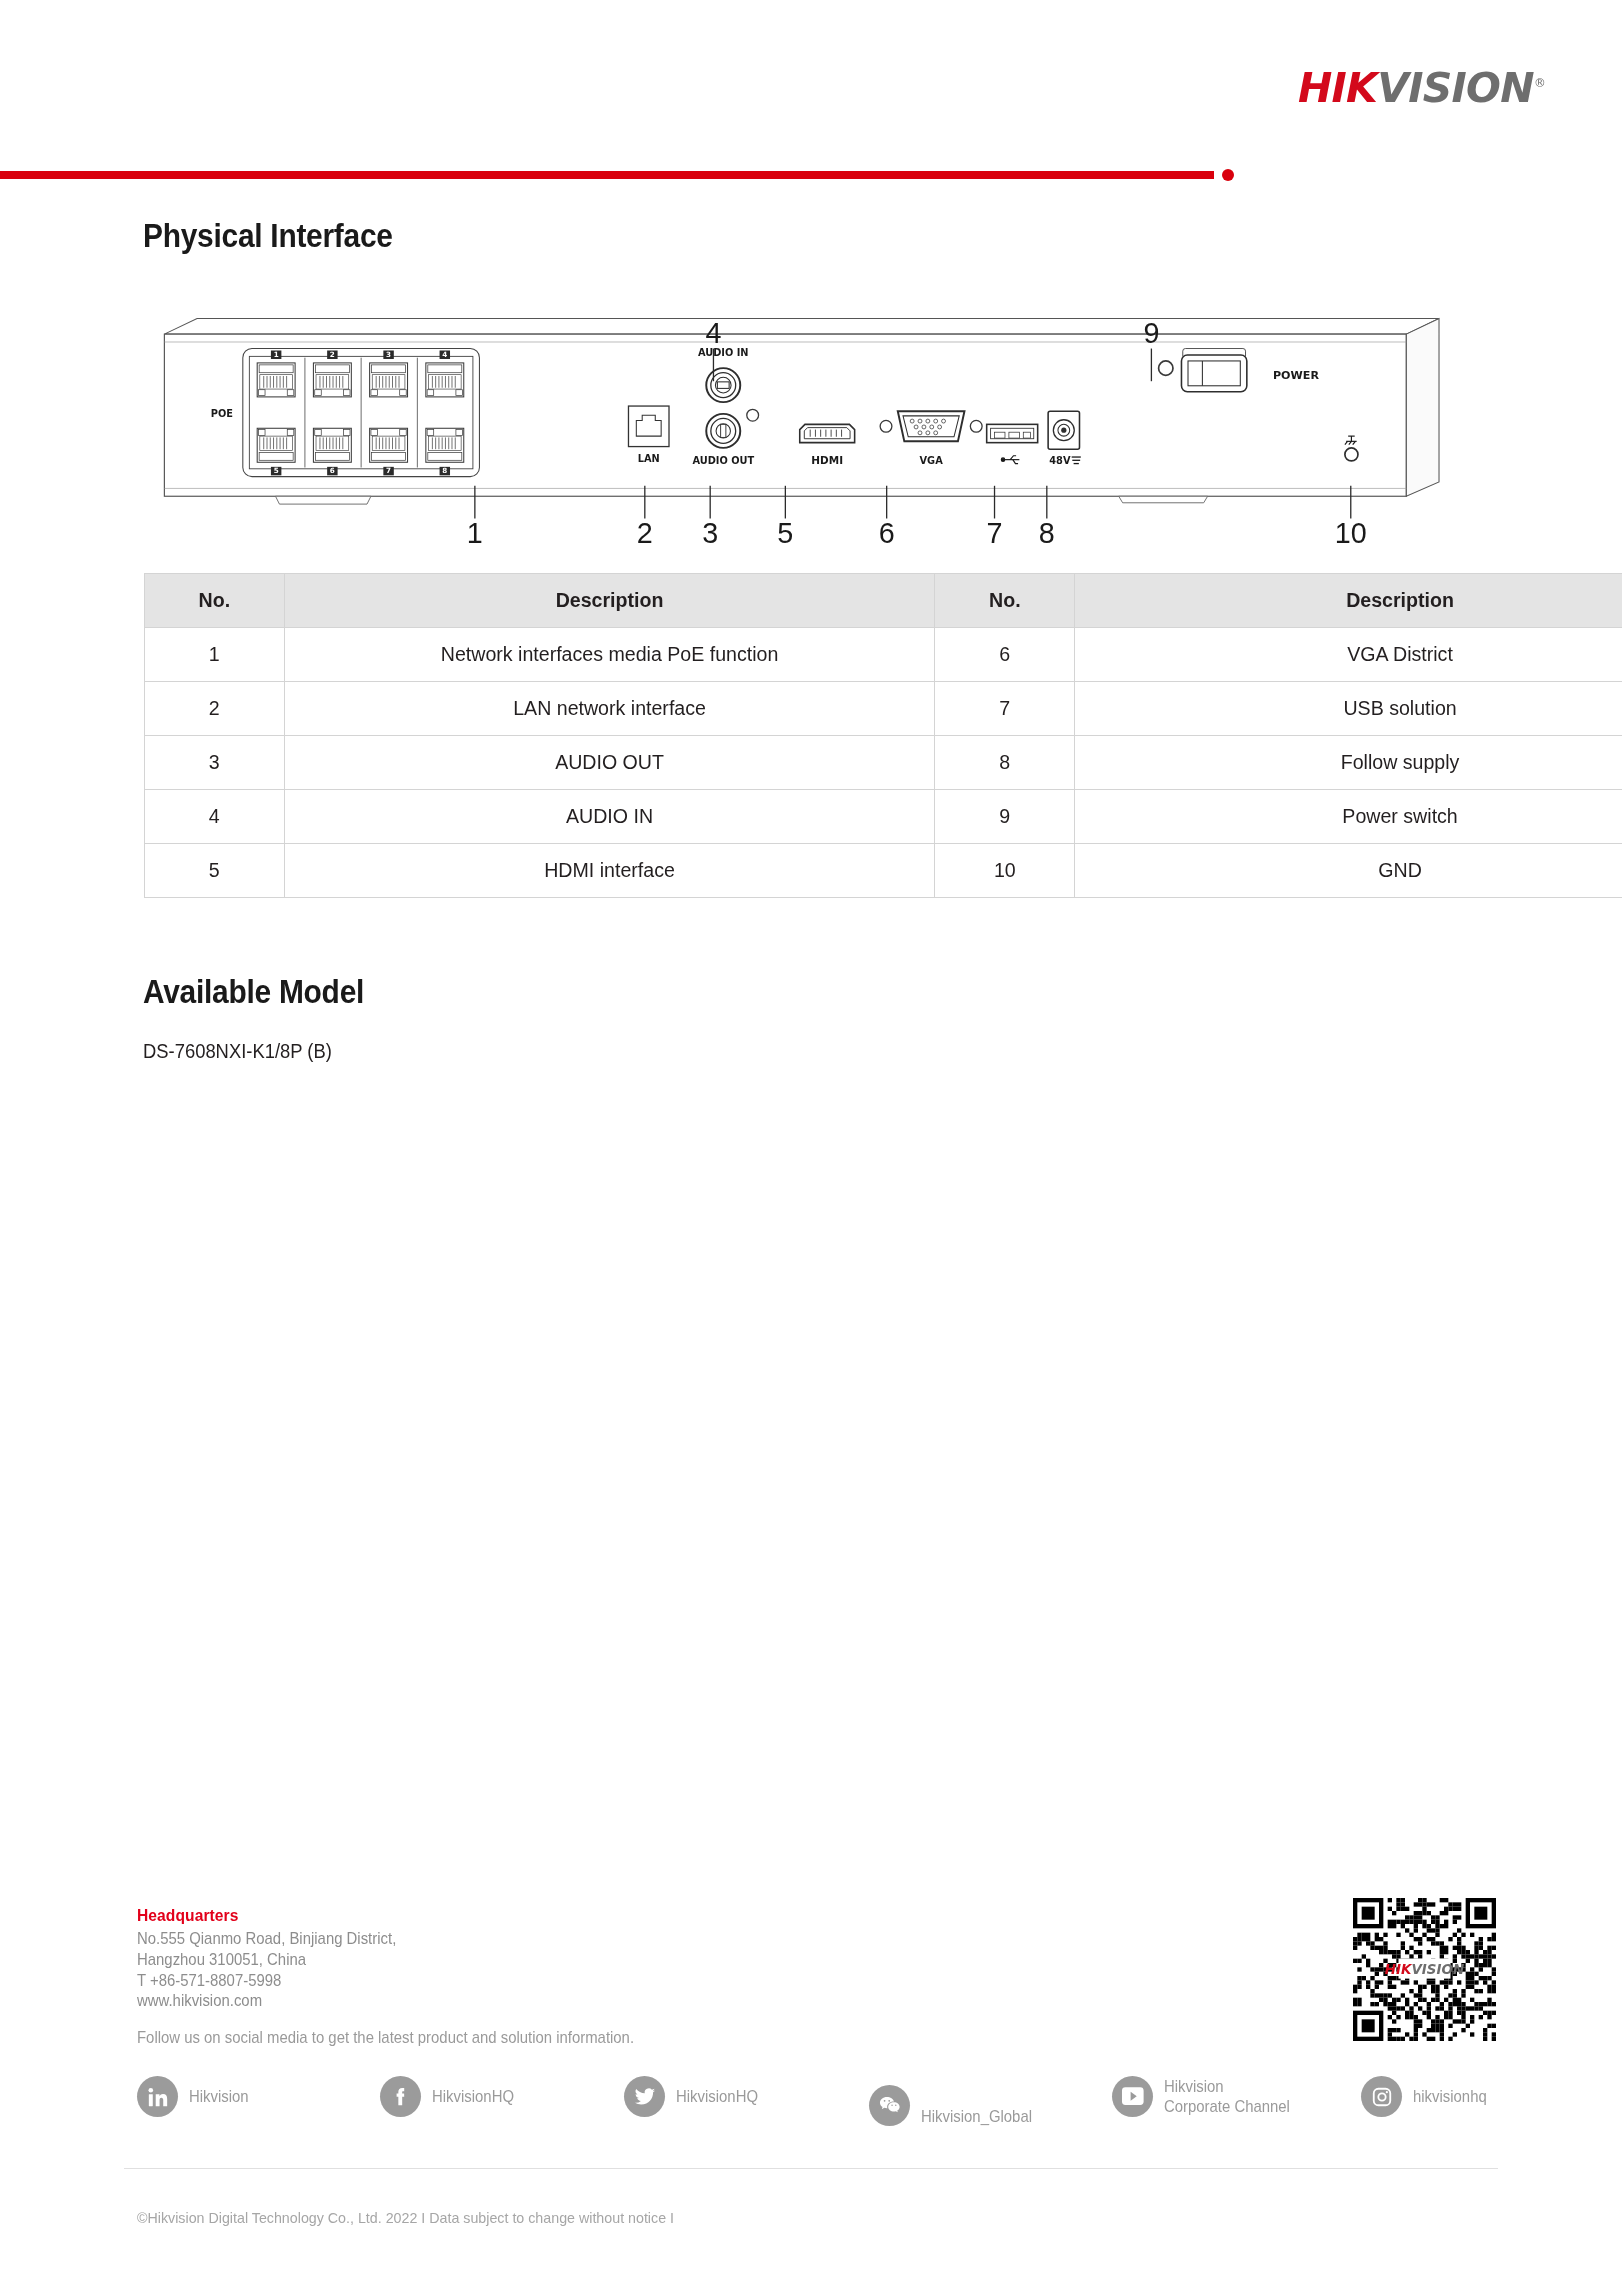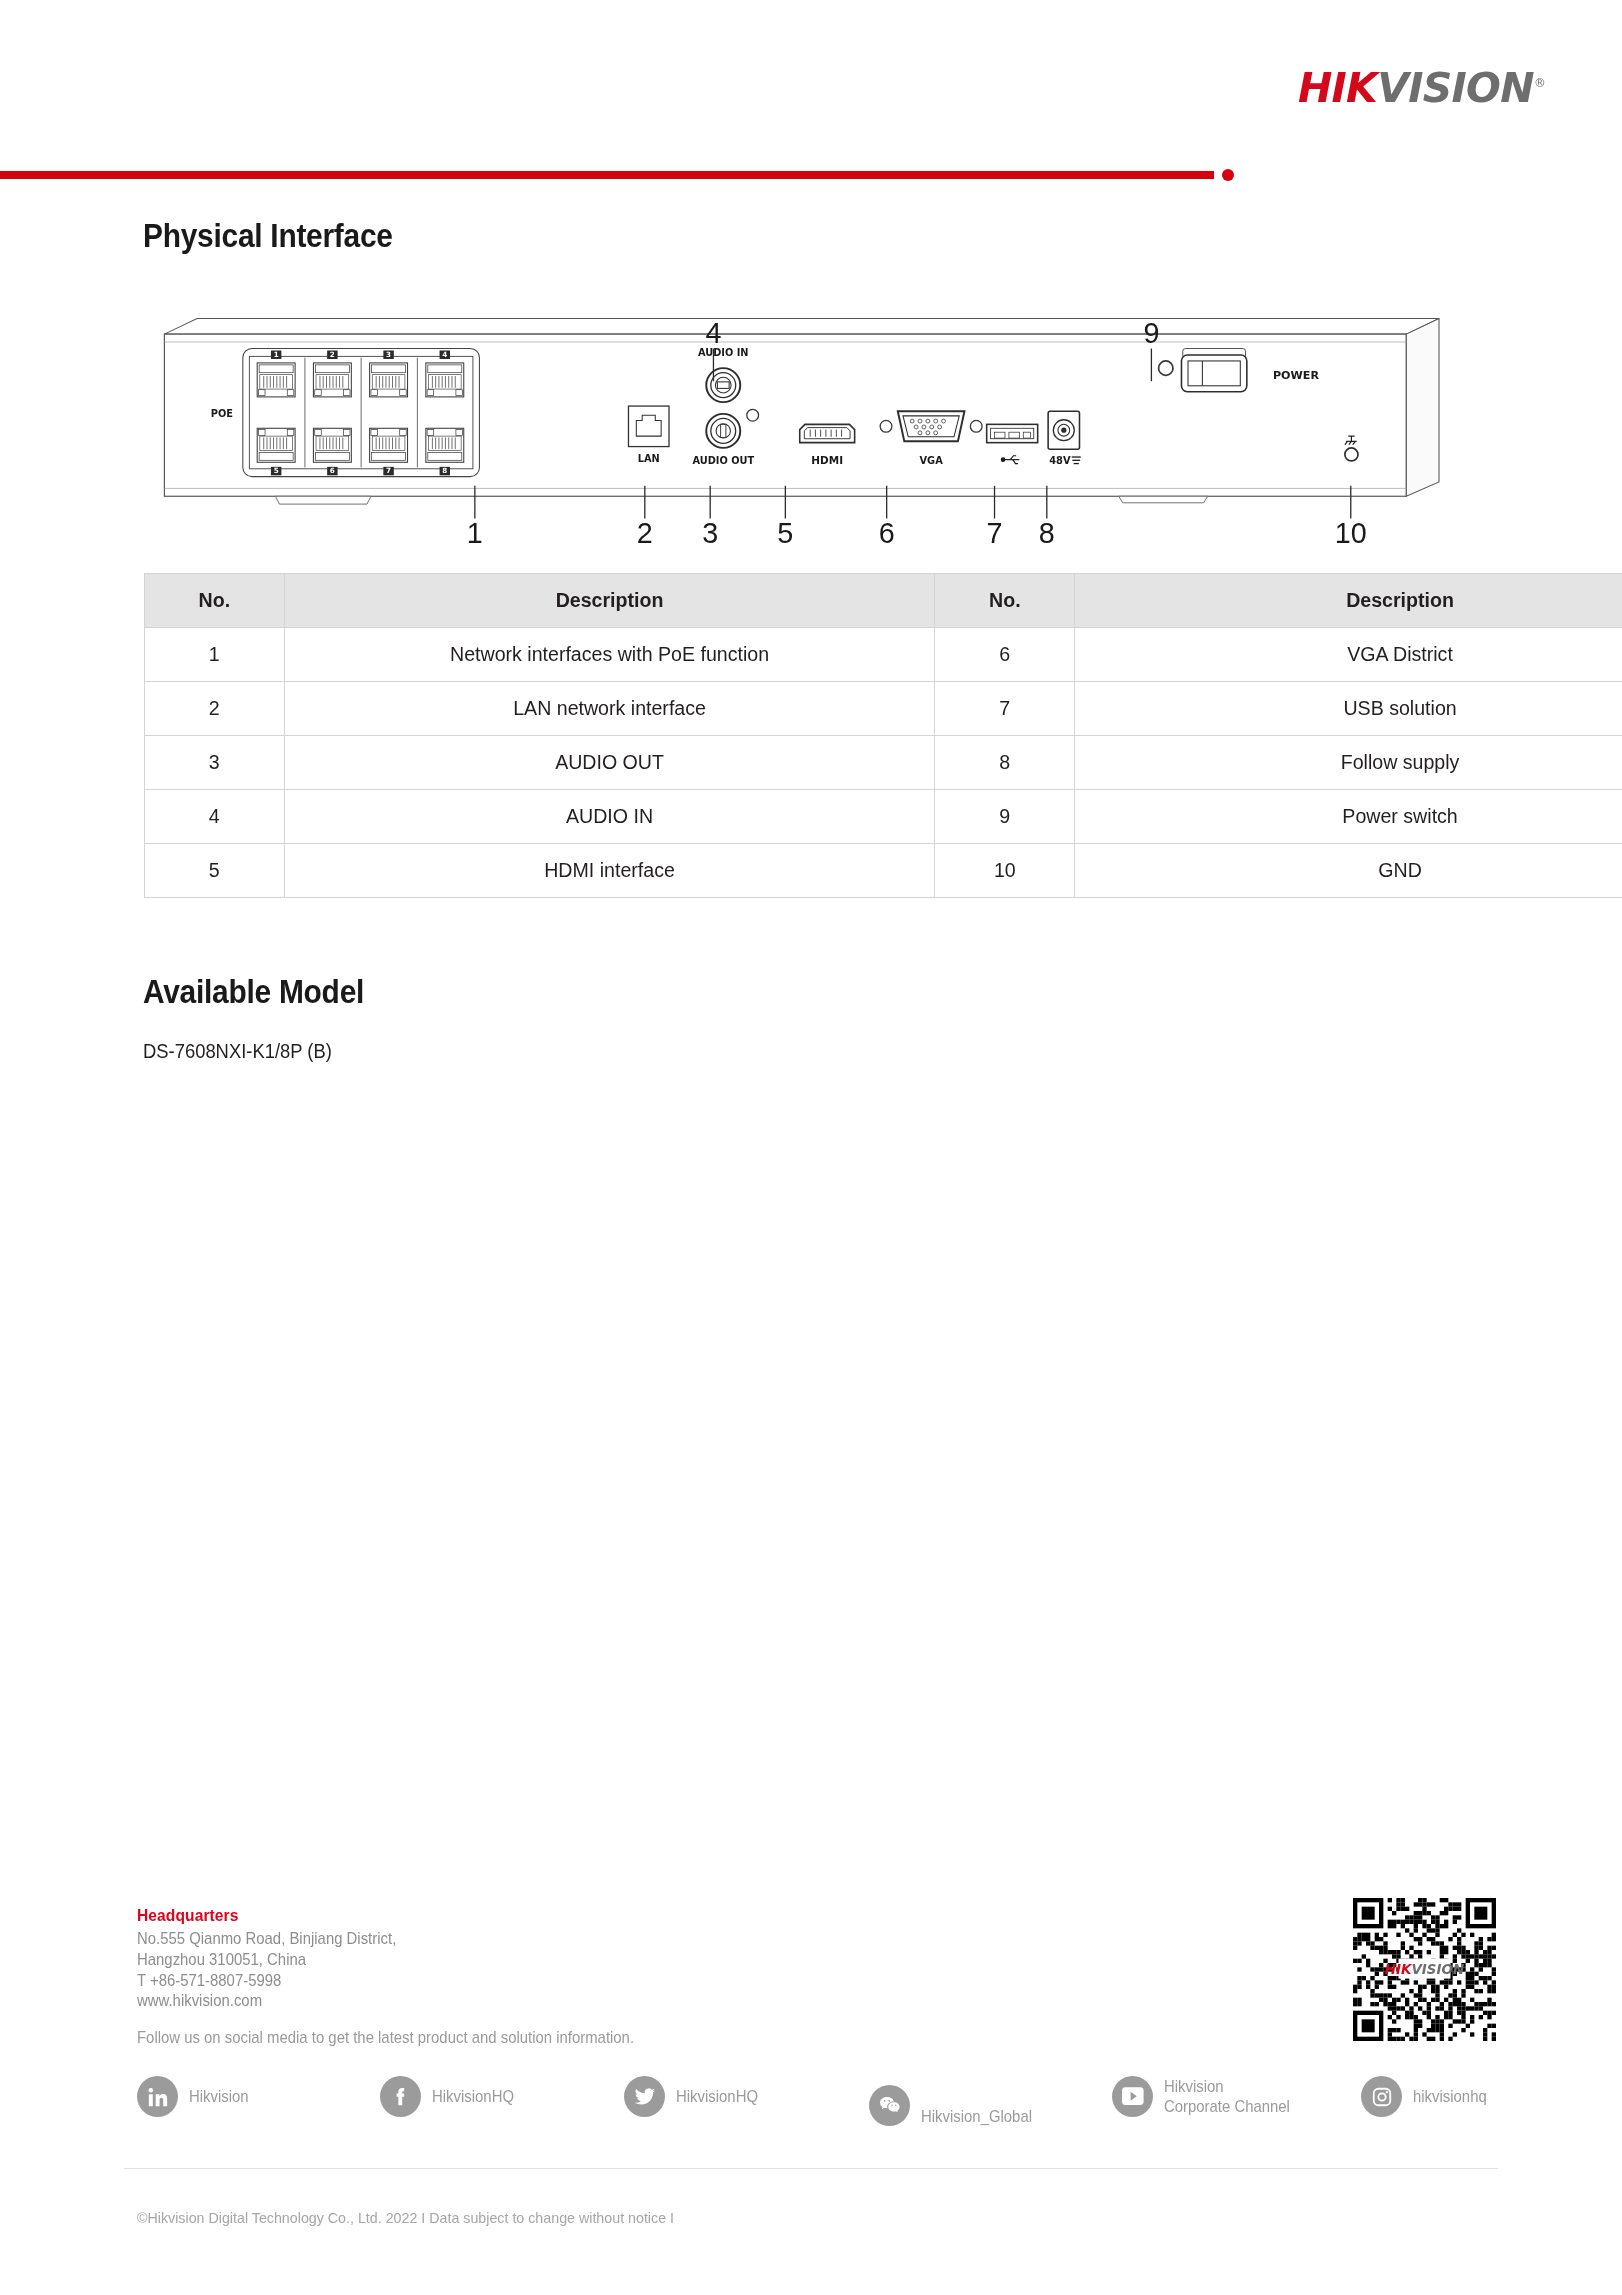--- a/index.html
+++ b/index.html
@@ -397,21 +397,21 @@
     <tr>
       <th>No.</th>
       <th>Description</th>
       <th>No.</th>
       <th>Description</th>
     </tr>
   </thead>
   <tbody id="interface-table-body">
       <tr>
         <td>1</td>
-        <td>Network interfaces with PoE function</td>
+        <td>Network interfaces media PoE function</td>
         <td>6</td>
         <td>VGA District</td>
       </tr>
       <tr>
         <td>2</td>
         <td>LAN network interface</td>
         <td>7</td>
         <td>USB solution</td>
       </tr>
       <tr>

